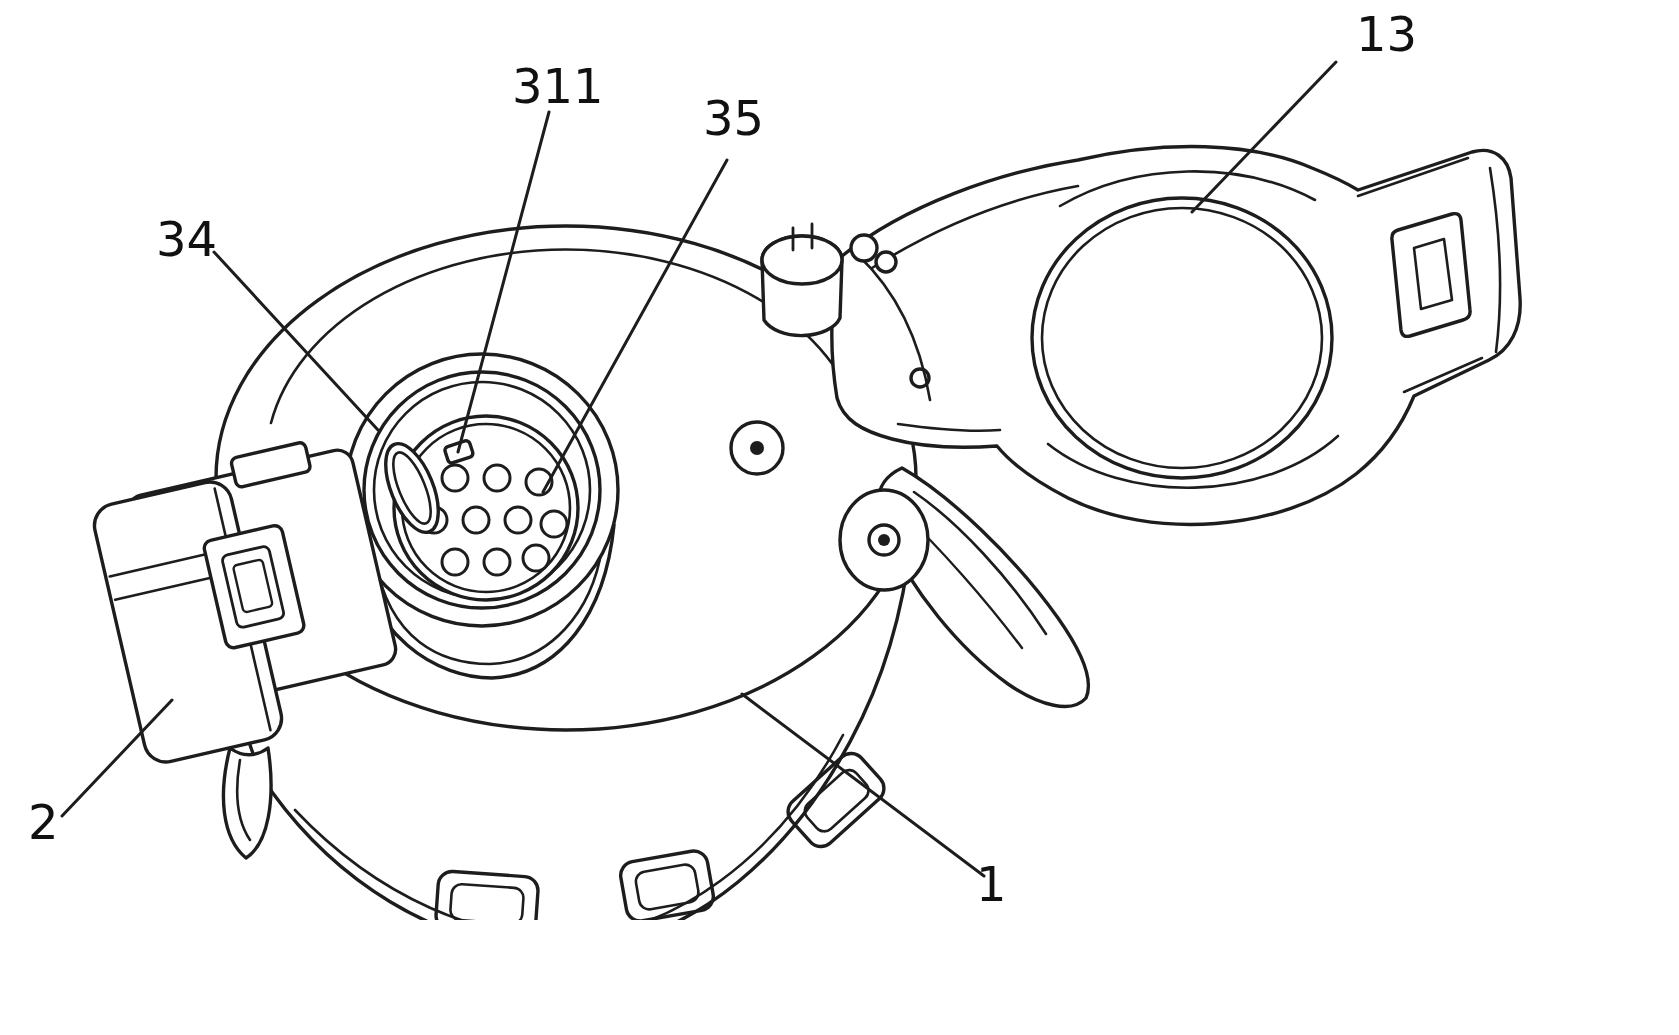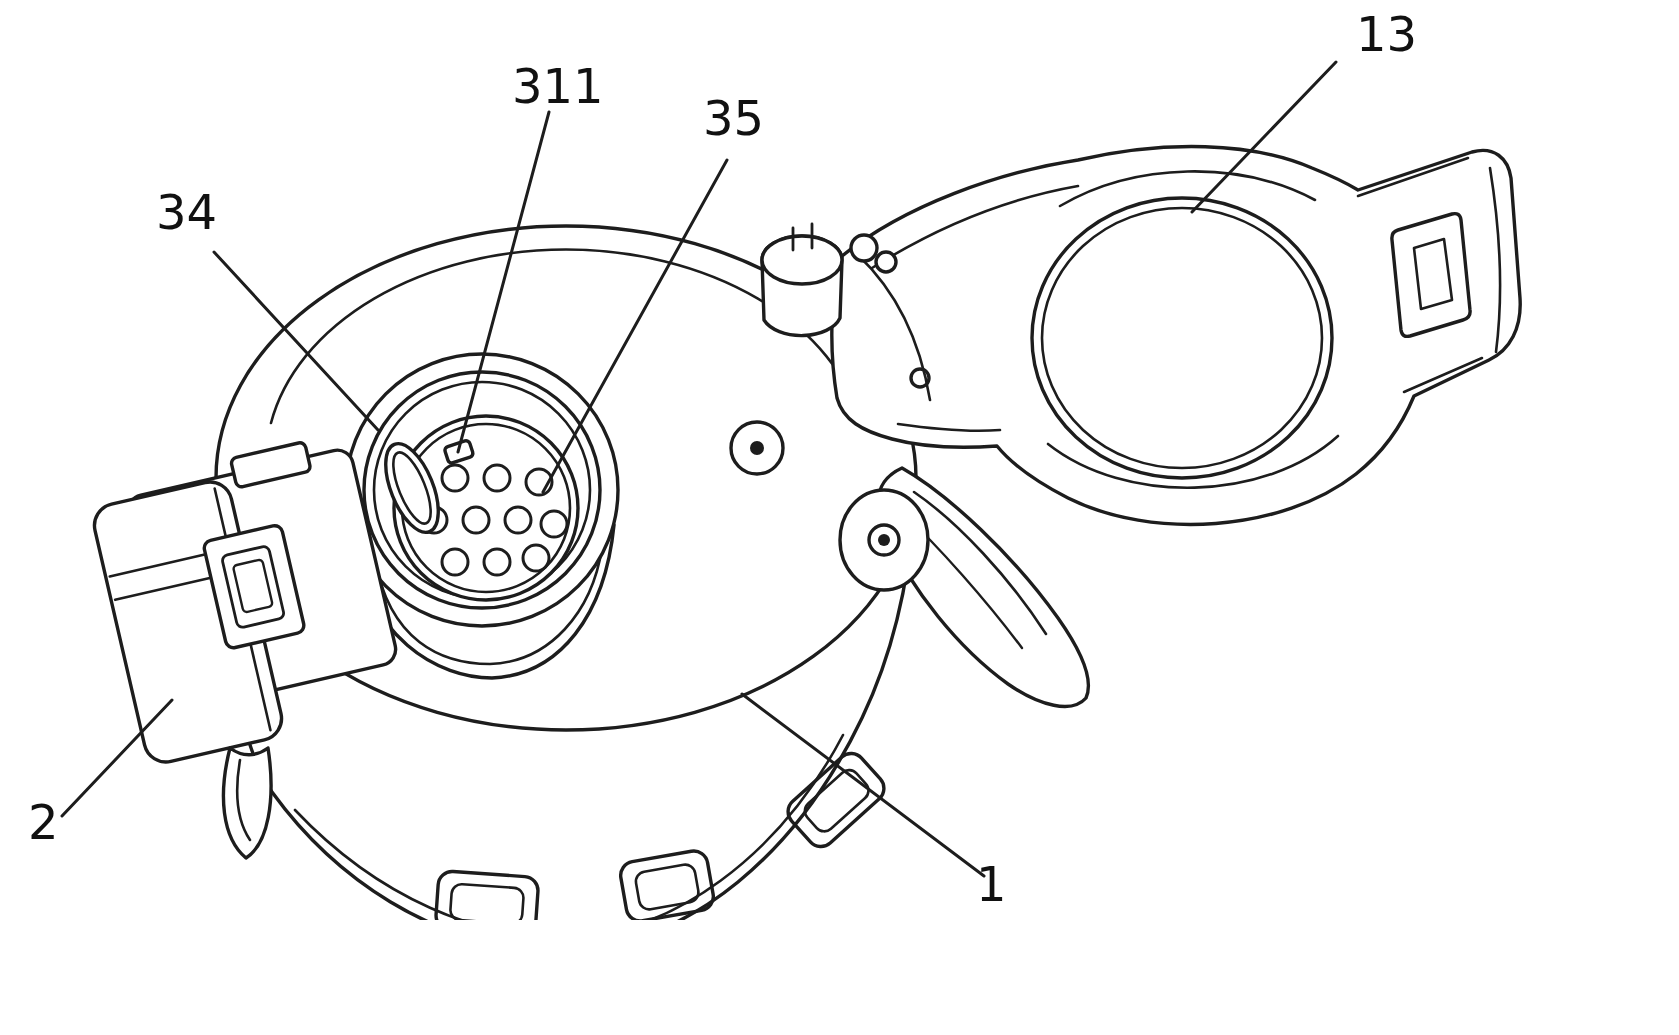--- a/index.html
+++ b/index.html
@@ -23,21 +23,21 @@
   .ref-label {
     position: absolute;
     font-size: 48px;
     font-weight: 500;
     color: #111111;
     line-height: 1;
     user-select: none;
   }
   .lbl-311 { left: 512px; top: 62px; }
   .lbl-35  { left: 703px; top: 94px; }
-  .lbl-34  { left: 156px; top: 188px; text-align: right; }
+  .lbl-34  { left: 156px; top: 215px; text-align: right; }
   .lbl-13  { left: 1320px; top: 10px; margin-left: 36px; }
   .lbl-2   { left: 28px;  top: 798px; }
   .lbl-1   { left: 976px; top: 860px; }
 </style>
 </head>
 <body>
 
 <div class="stage">
 
   <svg width="1679" height="1035" viewBox="0 0 1679 1035">

